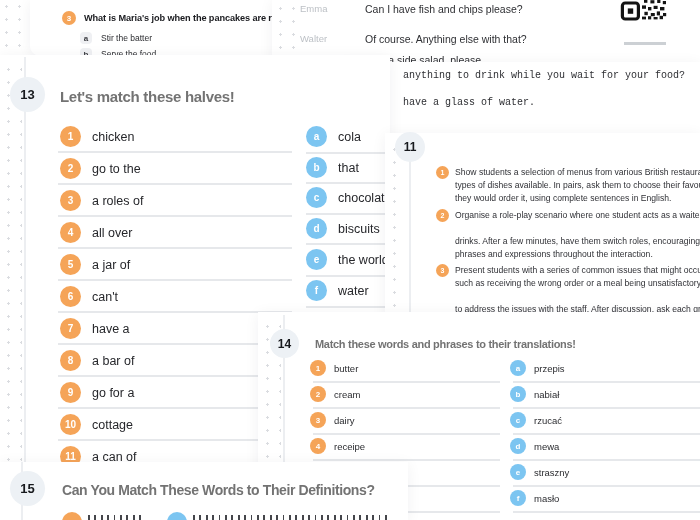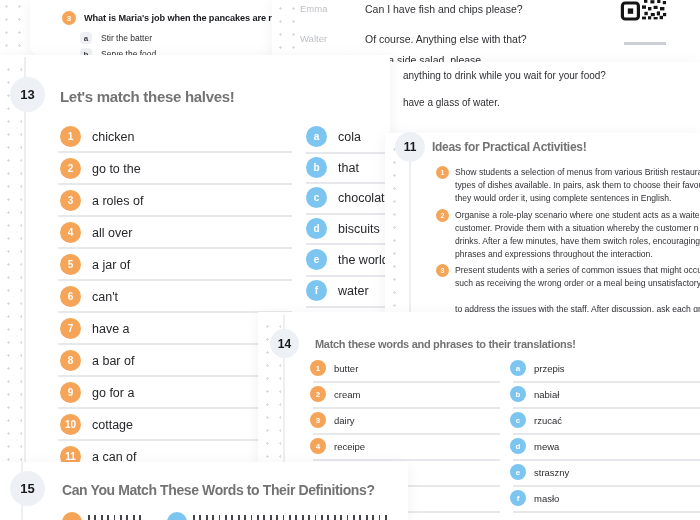--- a/index.html
+++ b/index.html
@@ -29,21 +29,21 @@
   .r14 .c{width:16px;height:16px;font-size:8px;}
   .r14 .t{font-size:9.5px;color:#2b2c30;font-weight:500;white-space:nowrap;}
   
   .p11c{position:absolute;width:13px;height:13px;font-size:7px;}
   .e11l{position:absolute;left:70px;height:13px;line-height:13px;font-size:8.6px;color:#303136;
         white-space:nowrap;}
   
   .drow{position:absolute;left:28px;display:flex;align-items:center;height:13px;}
   .dname{width:65px;font-size:9.5px;color:#bdc1c6;}
   .dtext{font-size:10.5px;color:#2e2f33;white-space:nowrap;}
-  .cline{position:absolute;left:63px;font-size:10px;color:#2e2f33;white-space:nowrap;}
+  .cline{position:absolute;left:63px;font-size:10px;color:#2e2f33;white-space:nowrap;font-family:Liberation Mono, monospace;}
   
   .qrow{position:absolute;display:flex;align-items:center;gap:8px;height:16px;}
   .qrow .c{width:14px;height:14px;font-size:8px;}
   .qtitle{font-size:9.2px;font-weight:800;color:#1a1b1f;white-space:nowrap;letter-spacing:-0.1px;}
   .optrow{position:absolute;display:flex;align-items:center;gap:9px;height:14px;}
   .optrow .chip{width:12px;height:12px;font-size:8px;}
   .optrow .t{font-size:8.5px;color:#2b2c30;white-space:nowrap;}
   .ticks{position:absolute;height:5px;
          background:repeating-linear-gradient(90deg,#45464b 0 1.8px,transparent 1.8px 6.4px);}
   .capbar{position:absolute;background:#ccd0d4;}
@@ -207,30 +207,28 @@
         <span class="c bc">f</span>
         <span class="t">water</span>
       </div>
     <i class="ul" style="top:251px;left:306px;width:83px"></i>
   </div>
 
   <div class="page" style="left:385px;top:133px;width:315px;height:187px">
     <div class="rule" style="left:24px;top:2px;height:183px"></div>
     <div class="dots" style="left:3px;top:10px;width:18px;height:170px"></div>
     <div class="ncirc" style="left:10px;top:-1px;width:30px;height:30px;font-size:12px">11</div>
-    <div class="hd" style="left:47px;top:6px;height:16px;font-size:12px">Ideas for Practical Activities!</div>
 
     <span class="oc p11c" style="left:51px;top:33px">1</span>
     <div class="e11l" style="top:33px">Show students a selection of menus from various British restaura</div>
     <div class="e11l" style="top:46px">types of dishes available. In pairs, ask them to choose their favou</div>
     <div class="e11l" style="top:59px">they would order it, using complete sentences in English.</div>
 
     <span class="oc p11c" style="left:51px;top:76px">2</span>
     <div class="e11l" style="top:76px">Organise a role-play scenario where one student acts as a waiter</div>
-    <div class="e11l" style="top:89px">customer. Provide them with a situation whereby the customer n</div>
     <div class="e11l" style="top:102px">drinks. After a few minutes, have them switch roles, encouraging</div>
     <div class="e11l" style="top:115px">phrases and expressions throughout the interaction.</div>
 
     <span class="oc p11c" style="left:51px;top:131px">3</span>
     <div class="e11l" style="top:131px">Present students with a series of common issues that might occu</div>
     <div class="e11l" style="top:144px">such as receiving the wrong order or a meal being unsatisfactory</div>
     <div class="e11l" style="top:170px">to address the issues with the staff. After discussion, ask each gr</div>
   </div>
 
   <div class="page" style="left:258px;top:312px;width:442px;height:208px">

